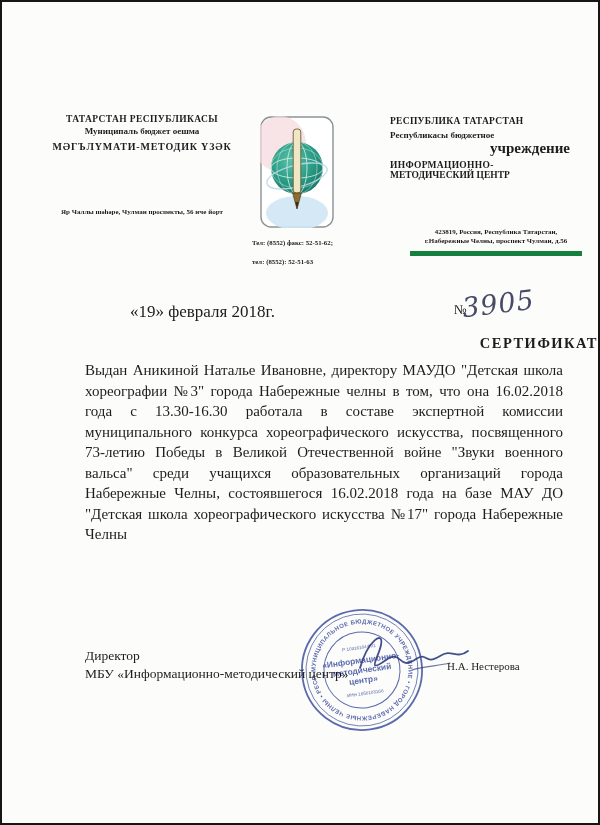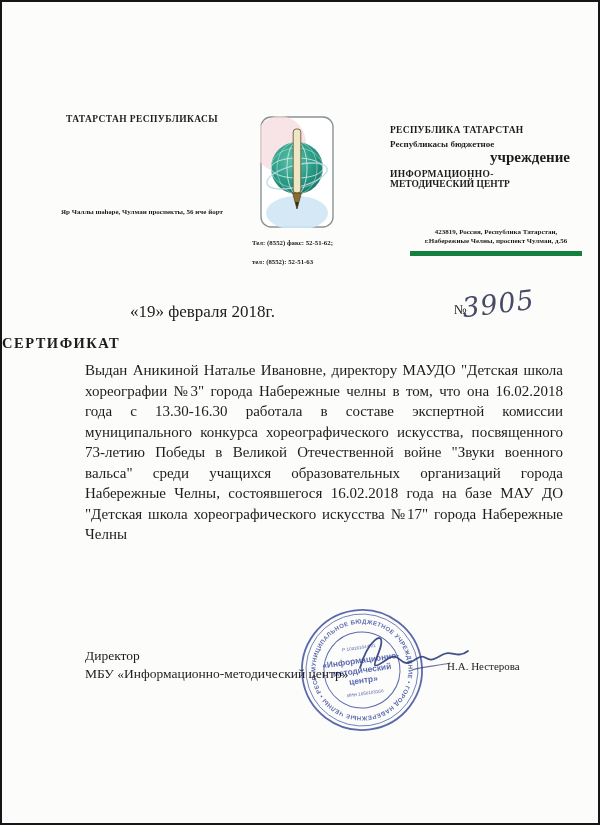--- a/index.html
+++ b/index.html
@@ -14,54 +14,56 @@
   .lh-l1{font-size:9.5px;letter-spacing:.4px;}
   .lh-l2{font-size:9px;margin-top:2px;}
   .lh-l3{font-size:10px;margin-top:5px;letter-spacing:.8px;}
   .lh-left-addr{left:24px;top:206px;width:232px;text-align:center;font-size:7px;font-weight:bold;line-height:9px;}
   
   .logo-box{left:258px;top:114px;width:74px;height:112px;}
   
   .phones{left:250px;top:237px;width:130px;font-size:6.8px;font-weight:bold;line-height:8px;}
   .phones .p2{margin-top:11px;}
   
-  .lh-right{left:388px;top:114px;width:180px;font-weight:bold;text-align:left;margin-top:9px;}
+  .lh-right{left:388px;top:114px;width:180px;font-weight:bold;text-align:left;}
   .r1{font-size:9.5px;letter-spacing:.3px;}
   .r2{font-size:9px;margin-top:4px;}
   .r3{font-size:15px;text-align:right;}
   .r4{font-size:9.5px;margin-top:3px;letter-spacing:.3px;}
   .r5{font-size:9.5px;}
   .lh-right-addr{left:408px;top:226px;width:172px;text-align:center;font-size:7px;font-weight:bold;line-height:9px;border-bottom:5px solid #15803d;padding-bottom:5px;}
   
   .date{left:128px;top:300px;font-size:17px;}
   .numsign{left:452px;top:300px;font-size:13.5px;}
   .numval{left:460px;top:286px;font-size:27px;font-style:italic;
     font-family:"DejaVu Serif", serif;color:#474b66;transform:rotate(-7deg);letter-spacing:1px;}
   
-  .title{left:0;top:333px;width:100%;text-align:left;font-size:14.5px;font-weight:bold;letter-spacing:1.5px;}
+  .title{left:0;top:333px;width:100%;text-align:right;font-size:14.5px;font-weight:bold;letter-spacing:1.5px;}
   
   .bodytext{left:83px;top:358px;width:478px;font-size:15px;line-height:20.5px;text-align:justify;}
   .part{left:83px;top:584px;width:478px;font-size:13.5px;font-style:italic;line-height:19px;text-align:justify;color:#2a2a2c;}
   
   .sig1{left:83px;top:646px;font-size:13.5px;}
   .sig2{left:83px;top:664px;font-size:13.5px;}
   .signame{left:445px;top:658px;font-size:11px;}
   
   .stamp{left:294px;top:602px;width:132px;height:132px;transform:rotate(-8deg);
     opacity:.85;mix-blend-mode:multiply;z-index:3;}
   .autograph{left:352px;top:624px;width:120px;height:62px;z-index:4;}
   .stamp text{font-family:"Liberation Sans", sans-serif;}
 </style>
 </head>
 <body>
 
 <div class="page">
 
   <div class="abs lh-left">
     <div class="lh-l1">ТАТАРСТАН РЕСПУБЛИКАСЫ</div>
+    <div class="lh-l2">Муниципаль  бюджет оешма</div>
+    <div class="lh-l3">МӘГЪЛҮМАТИ-МЕТОДИК ҮЗӘК</div>
   </div>
   <div class="abs lh-left-addr">
     <div>Яр Чаллы шәһәре, Чулман  проспекты,  56 нче йорт</div>
   </div>
 
   <div class="abs logo-box">
     <svg width="74" height="112" viewBox="0 0 74 112">
       <defs>
         <radialGradient id="globeGrad" cx="40%" cy="35%" r="75%">
           <stop offset="0%" stop-color="#59c2a8"></stop>

